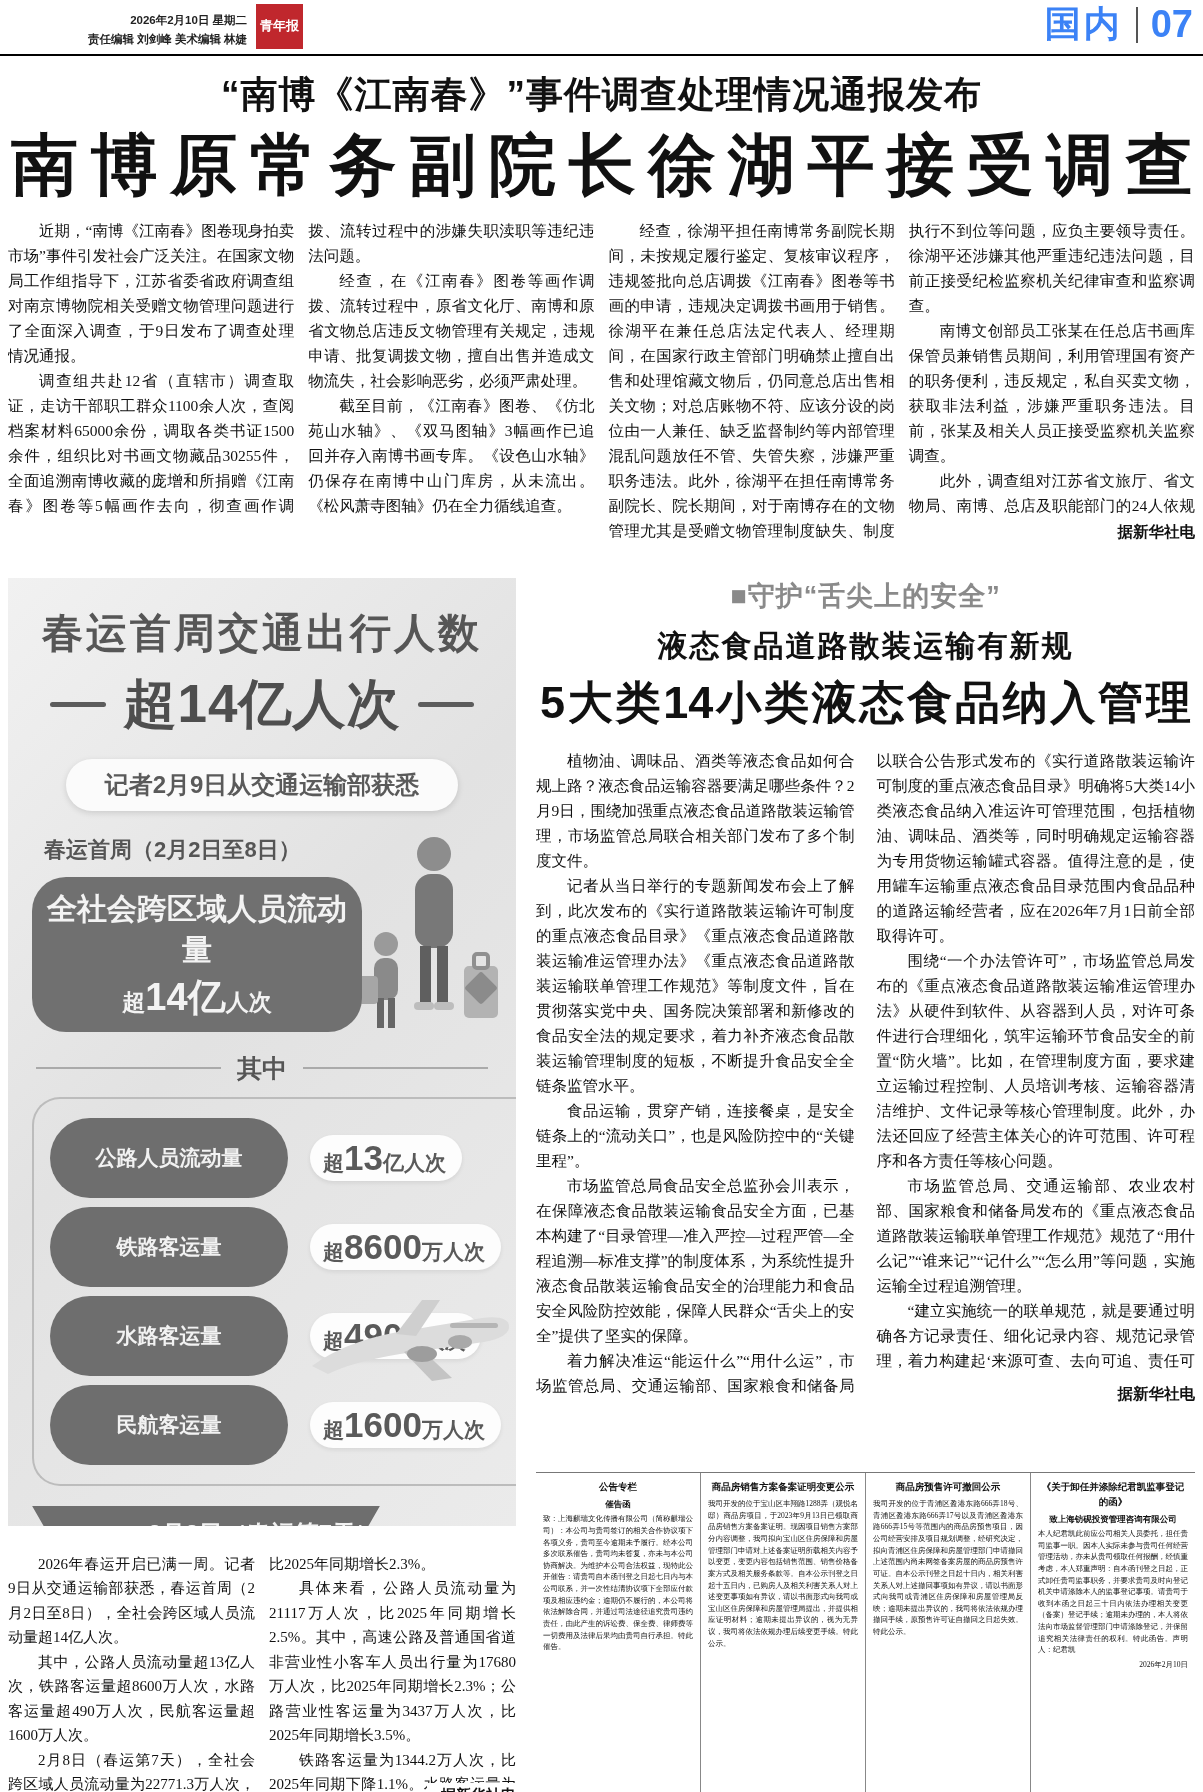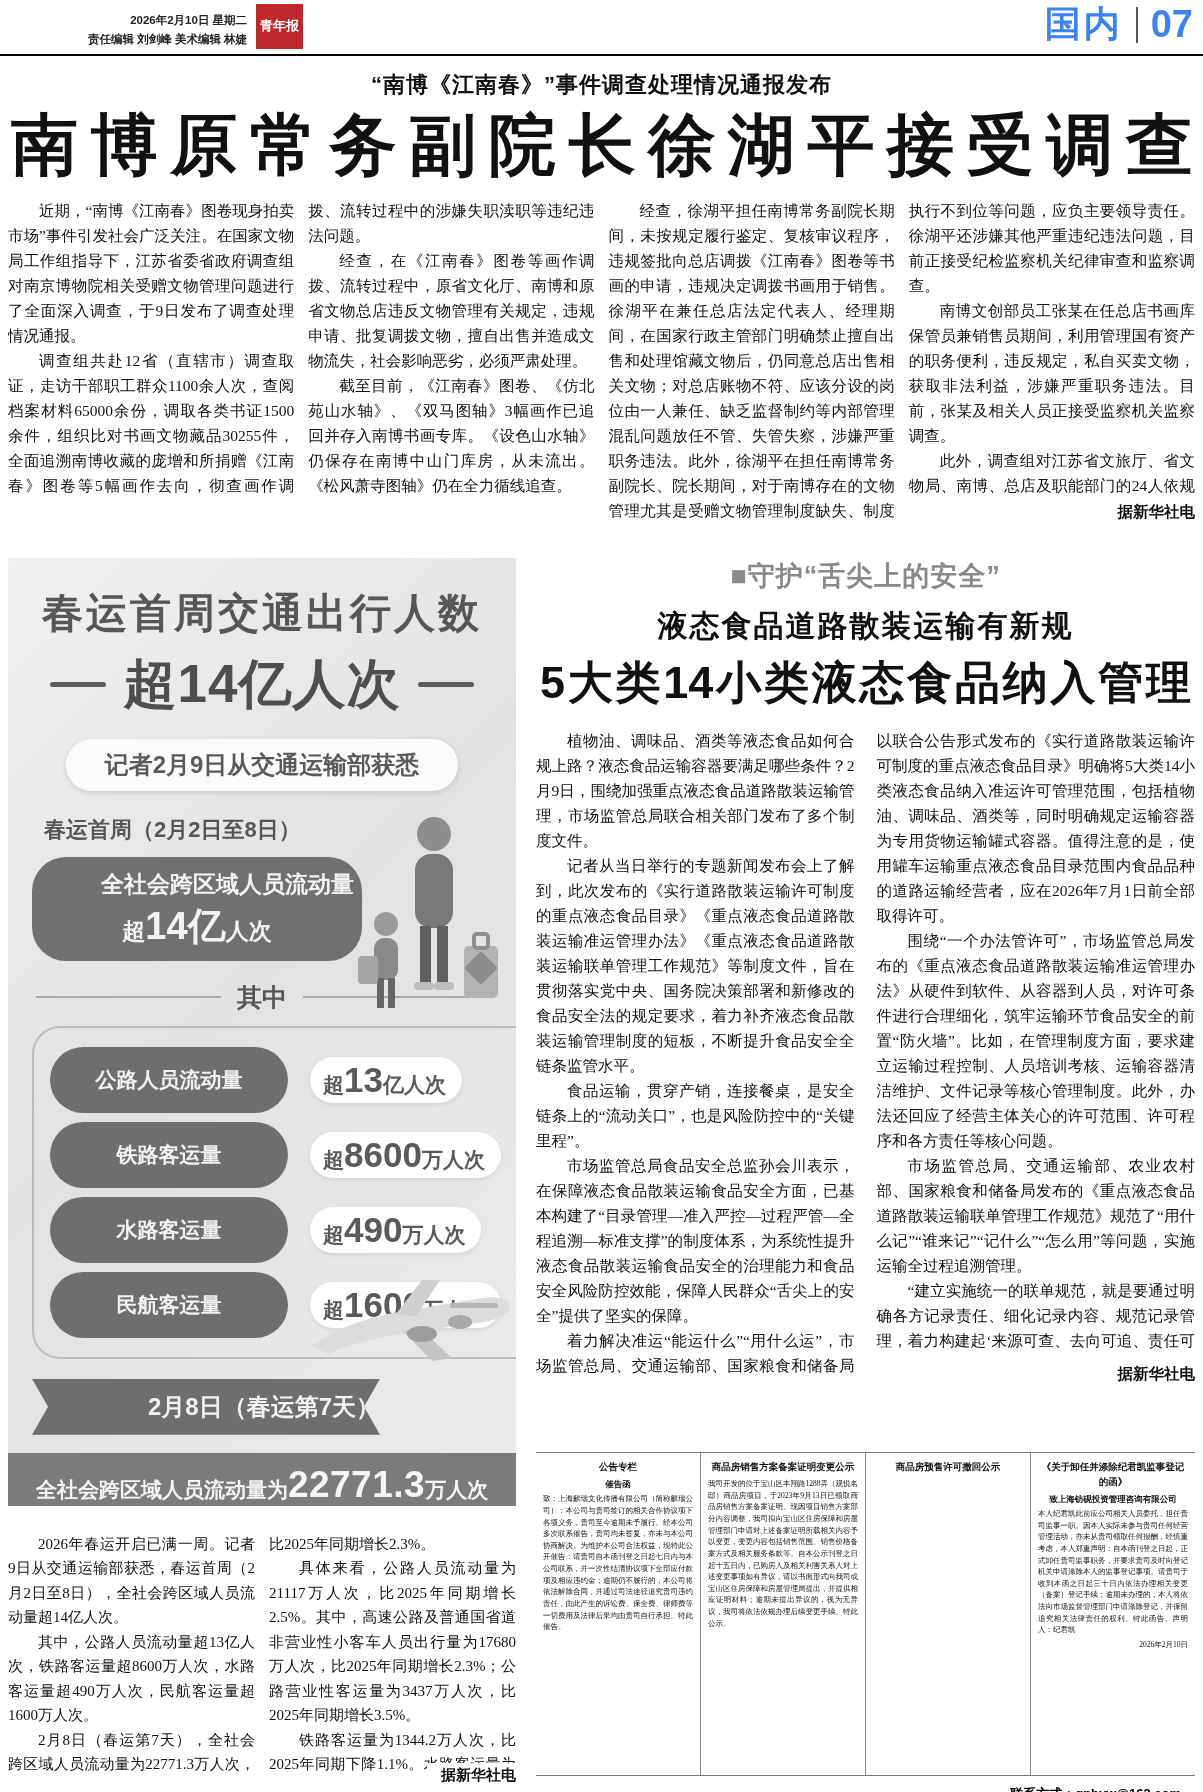--- a/index.html
+++ b/index.html
@@ -12,21 +12,21 @@
   
   .masthead { height:56px; display:flex; align-items:flex-end; padding:6px 10px 5px 0; border-bottom:2px solid #000; }
   .mast-info { margin-left:88px; text-align:right; font-family:"Liberation Sans",sans-serif; font-size:11.5px; color:#222; line-height:1.65; font-weight:bold; }
   .mast-logo { width:47px; height:45px; background:#c0272d; color:#fff; margin-left:9px; display:flex; align-items:center; justify-content:center; text-align:center; font-size:13px; font-weight:bold; line-height:1.15; padding:2px; }
   .mast-right { margin-left:auto; display:flex; align-items:center; font-family:"Liberation Sans",sans-serif; font-weight:bold; color:#3b82f6; }
   .section-name { font-size:36px; letter-spacing:3px; }
   .mast-divider { width:2px; height:36px; background:#555; margin:0 13px; }
   .page-number { font-size:38px; }
   
   .article1 { padding:14px 8px 0; }
-  .a1-kicker { text-align:center; font-family:"Liberation Sans",sans-serif; font-weight:bold; font-size:22px; letter-spacing:1px; }
+  .a1-kicker { text-align:center; font-family:"Liberation Sans",sans-serif; font-weight:bold; font-size:37px; letter-spacing:1px; }
   .a1-headline { margin-top:8px; font-family:"Liberation Sans",sans-serif; font-weight:900; font-size:67px; line-height:1.1; text-align:justify; text-align-last:justify; padding:0 3px; letter-spacing:-1px; }
   .colbody { position:relative; text-align:justify; overflow:hidden; column-fill:auto; }
   .colbody p { text-indent:2em; margin:0; }
   .a1-body { margin-top:16px; height:326px; column-count:4; column-gap:14px; font-size:15.5px; line-height:25px; }
   .byline { position:absolute; right:0; bottom:0; background:#fff; font-family:"Liberation Sans",sans-serif; font-weight:bold; padding-left:14px; }
   .a1-body .byline { font-size:15.5px; }
   
   .main-row { display:flex; gap:20px; padding:0 8px; margin-top:34px; }
   .left-col { width:508px; flex:none; }
   .right-col { flex:1; min-width:0; }
@@ -34,29 +34,29 @@
   .infographic { height:948px; position:relative; overflow:hidden; padding:28px 24px 10px;
     background:linear-gradient(135deg,#f1f1f1 0%,#e2e2e2 45%,#ebebeb 100%);
     font-family:"Liberation Sans",sans-serif; }
   .ig-title1 { font-size:41px; font-weight:900; color:#565656; text-align:center; letter-spacing:3px; }
   .ig-title2 { display:flex; align-items:center; justify-content:center; gap:18px; margin-top:8px; }
   .ig-dash { width:56px; height:5px; background:#5c5c5c; border-radius:3px; }
   .ig-title2-text { font-size:53px; font-weight:900; color:#4e4e4e; letter-spacing:1px; }
   .ig-banner { margin:18px auto 0; width:392px; background:#fbfbfb; border-radius:999px; padding:10px 0; text-align:center; font-size:24px; font-weight:bold; color:#5a5a5a; box-shadow:0 2px 6px rgba(0,0,0,.13); position:relative; z-index:2; }
   .ig-period { margin-top:24px; font-size:22px; font-weight:bold; color:#555; padding-left:12px; }
   .ig-total { margin-top:12px; width:330px; background:#707070; border-radius:34px; color:#f3f3f3; text-align:center; padding:12px 8px 9px; position:relative; z-index:2; }
-  .ig-total-l1 { font-size:23px; font-weight:bold;text-align:right; }
+  .ig-total-l1 { font-size:30px; font-weight:bold; }
   .ig-total-l2 { font-size:23px; font-weight:bold; margin-top:1px; }
   .big { font-size:38px; }
   .ig-among { display:flex; align-items:center; gap:16px; margin-top:20px; padding:0 4px;text-align:right; }
   .ig-among-line { flex:1; height:2px; background:#aaa; }
   .ig-among-text { font-size:25px; font-weight:900; color:#555; }
   .ig-stats { margin:12px -24px 0 0; border:2px solid #bcbcbc; border-right:none; border-radius:28px 0 0 28px; padding:10px 8px 10px 16px; }
   .ig-row { display:flex; align-items:center; gap:22px; margin:9px 0; }
-  .ig-row-label { width:238px; flex:none; background:#6e6e6e; color:#f2f2f2; border-radius:999px; text-align:center; font-size:21px; font-weight:bold; padding:19px 0; }
+  .ig-row-label { width:238px; flex:none; background:#6e6e6e; color:#f2f2f2; border-radius:999px; text-align:center; font-size:21px; font-weight:bold; padding:26px 0; }
   .ig-row-value { background:#fdfdfd; border-radius:999px; padding:3px 16px 3px 13px; color:#5a5a5a; font-weight:bold; font-size:21px; white-space:nowrap; box-shadow:0 2px 4px rgba(0,0,0,.08); }
   .ig-row-value .big { font-size:35px; }
   .ig-ribbon { margin-top:20px; width:348px; background:#6e6e6e; color:#f2f2f2; text-align:right; font-size:24px; font-weight:bold; padding:12px 0; clip-path:polygon(0 0,100% 0,calc(100% - 16px) 50%,100% 100%,0 100%,16px 50%); position:relative; z-index:2; }
   .ig-band { margin:18px -24px 0; background:#7b7b7b; color:#f5f5f5; text-align:center; padding:11px 1px; font-size:21px; font-weight:bold; }
   .ig-band .big { font-size:37px; letter-spacing:.5px; }
   .ig-growth { margin:13px auto 0; width:330px; background:#6f6f6f; border-radius:999px; color:#f2f2f2; text-align:center; font-size:21px; font-weight:bold; padding:9px 0;font-family:Liberation Mono, monospace; }
   .ig-growth .big { font-size:32px; }
   .ig-illu-family { position:absolute; top:248px; right:8px; width:152px; height:232px; z-index:1; }
   .ig-illu-plane { position:absolute; top:712px; right:4px; width:212px; height:118px; z-index:1; }
   
@@ -227,20 +227,21 @@
           <div class="ad-title">公告专栏</div>
           <div class="ad-subtitle">催告函</div>
           <div class="ad-body">致：上海麒瑞文化传播有限公司（简称麒瑞公司）：本公司与贵司签订的相关合作协议项下各项义务，贵司至今逾期未予履行。经本公司多次联系催告，贵司均未答复，亦未与本公司协商解决。为维护本公司合法权益，现特此公开催告：请贵司自本函刊登之日起七日内与本公司联系，并一次性结清协议项下全部应付款项及相应违约金；逾期仍不履行的，本公司将依法解除合同，并通过司法途径追究贵司违约责任，由此产生的诉讼费、保全费、律师费等一切费用及法律后果均由贵司自行承担。特此催告。</div>
         </div>
         <div class="ad-col">
           <div class="ad-title">商品房销售方案备案证明变更公示</div>
           <div class="ad-body">我司开发的位于宝山区丰翔路1288弄（观悦名邸）商品房项目，于2023年9月13日已领取商品房销售方案备案证明。现因项目销售方案部分内容调整，我司拟向宝山区住房保障和房屋管理部门申请对上述备案证明所载相关内容予以变更，变更内容包括销售范围、销售价格备案方式及相关服务条款等。自本公示刊登之日起十五日内，已购房人及相关利害关系人对上述变更事项如有异议，请以书面形式向我司或宝山区住房保障和房屋管理局提出，并提供相应证明材料；逾期未提出异议的，视为无异议，我司将依法依规办理后续变更手续。特此公示。</div>
         </div>
         <div class="ad-col">
           <div class="ad-title">商品房预售许可撤回公示</div>
+          <div class="ad-body">我司开发的位于青浦区盈港东路666弄18号、青浦区盈港东路666弄17号以及青浦区盈港东路666弄15号等范围内的商品房预售项目，因公司经营安排及项目规划调整，经研究决定，拟向青浦区住房保障和房屋管理部门申请撤回上述范围内尚未网签备案房屋的商品房预售许可证。自本公示刊登之日起十日内，相关利害关系人对上述撤回事项如有异议，请以书面形式向我司或青浦区住房保障和房屋管理局反映；逾期未提出异议的，我司将依法依规办理撤回手续，原预售许可证自撤回之日起失效。特此公示。</div>
         </div>
         <div class="ad-col">
           <div class="ad-title">《关于卸任并涤除纪君凯监事登记的函》</div>
           <div class="ad-subtitle">致上海钫砚投资管理咨询有限公司</div>
           <div class="ad-body">本人纪君凯此前应公司相关人员委托，担任贵司监事一职。因本人实际未参与贵司任何经营管理活动，亦未从贵司领取任何报酬，经慎重考虑，本人郑重声明：自本函刊登之日起，正式卸任贵司监事职务，并要求贵司及时向登记机关申请涤除本人的监事登记事项。请贵司于收到本函之日起三十日内依法办理相关变更（备案）登记手续；逾期未办理的，本人将依法向市场监督管理部门申请涤除登记，并保留追究相关法律责任的权利。特此函告。声明人：纪君凯</div>
           <div class="ad-date">2026年2月10日</div>
         </div>
       </div>
 
       <div class="page-footer">联系方式：qnbyw@163.com</div>

